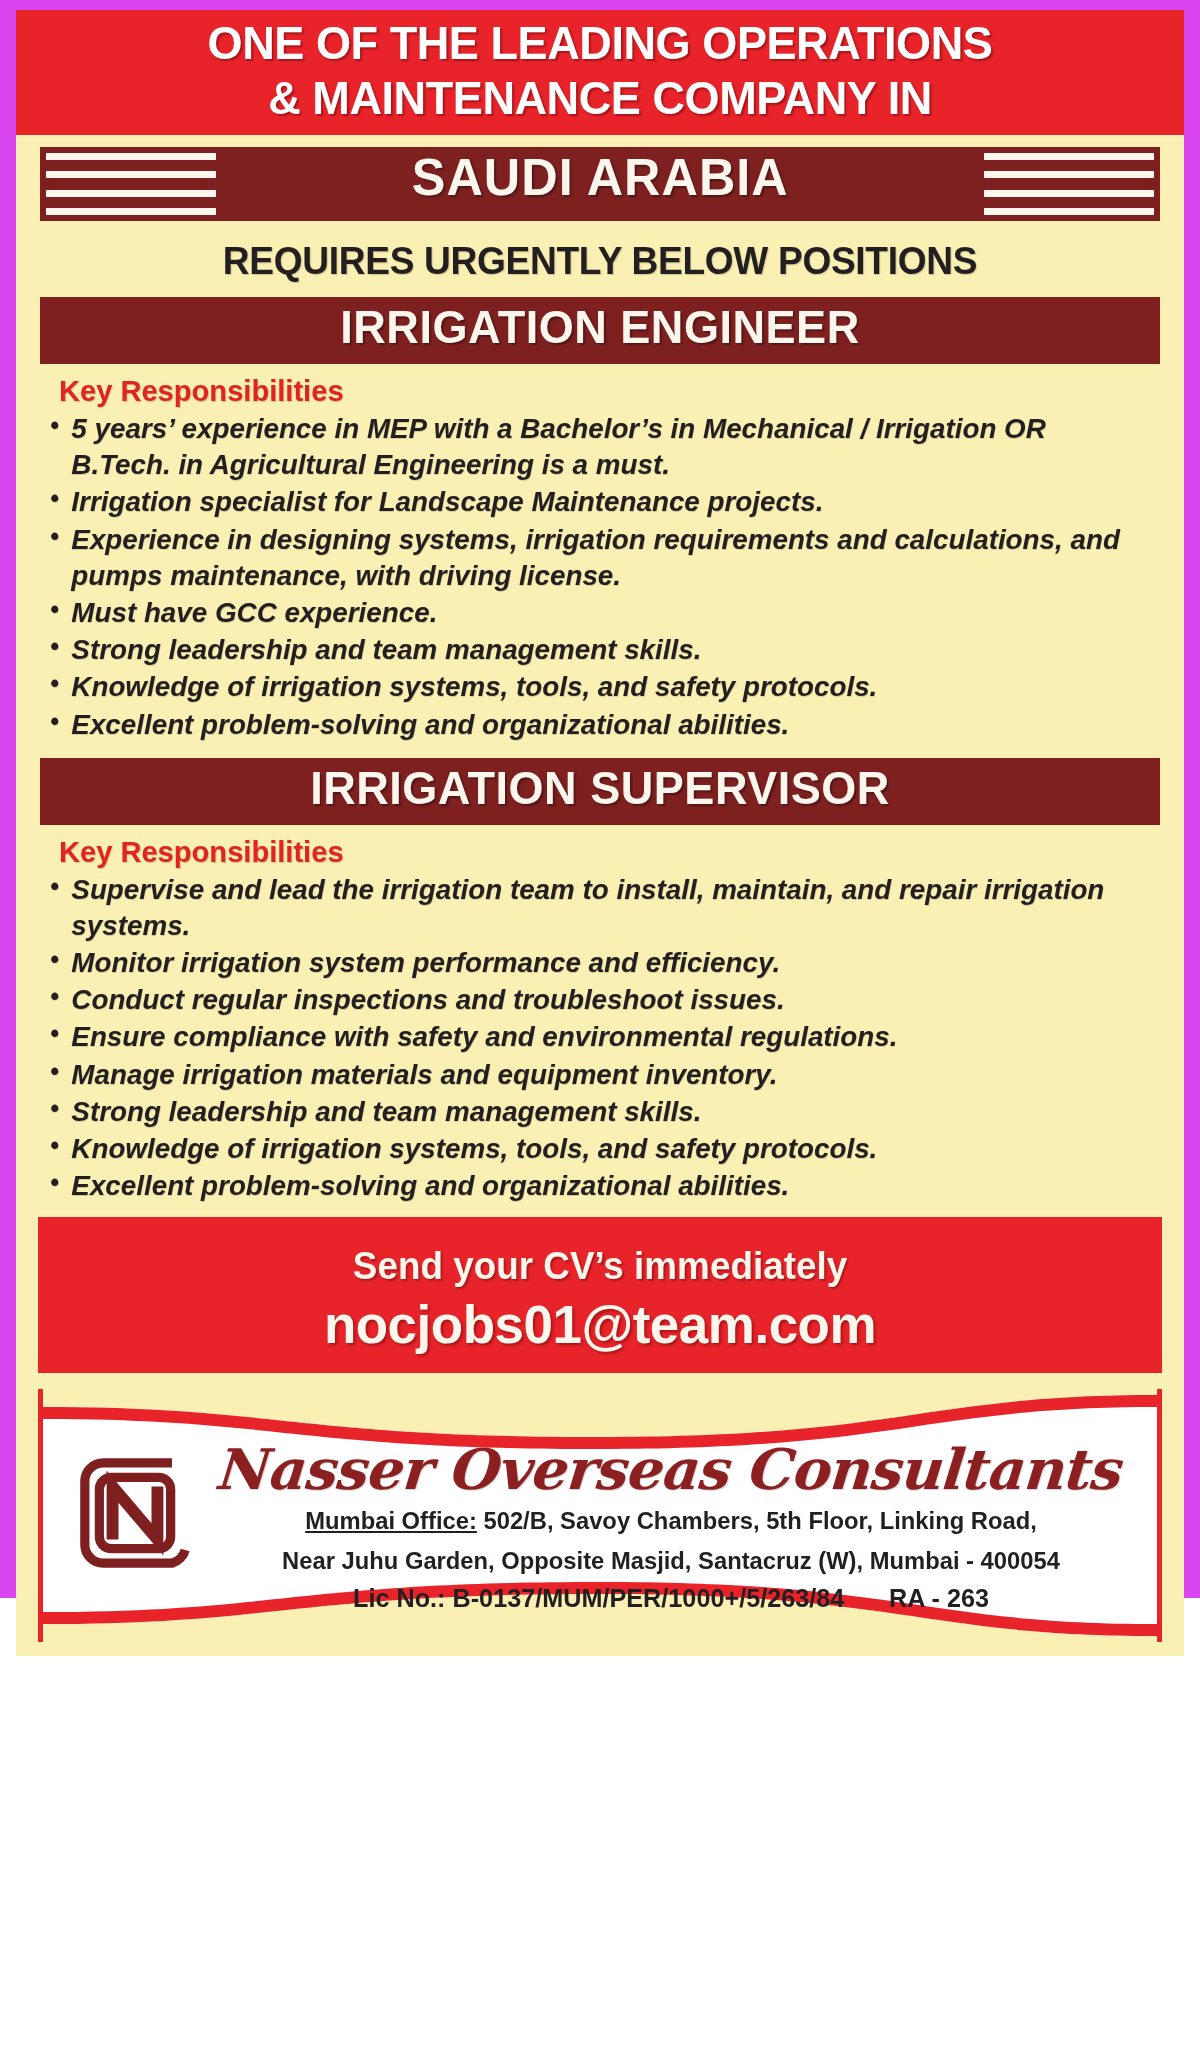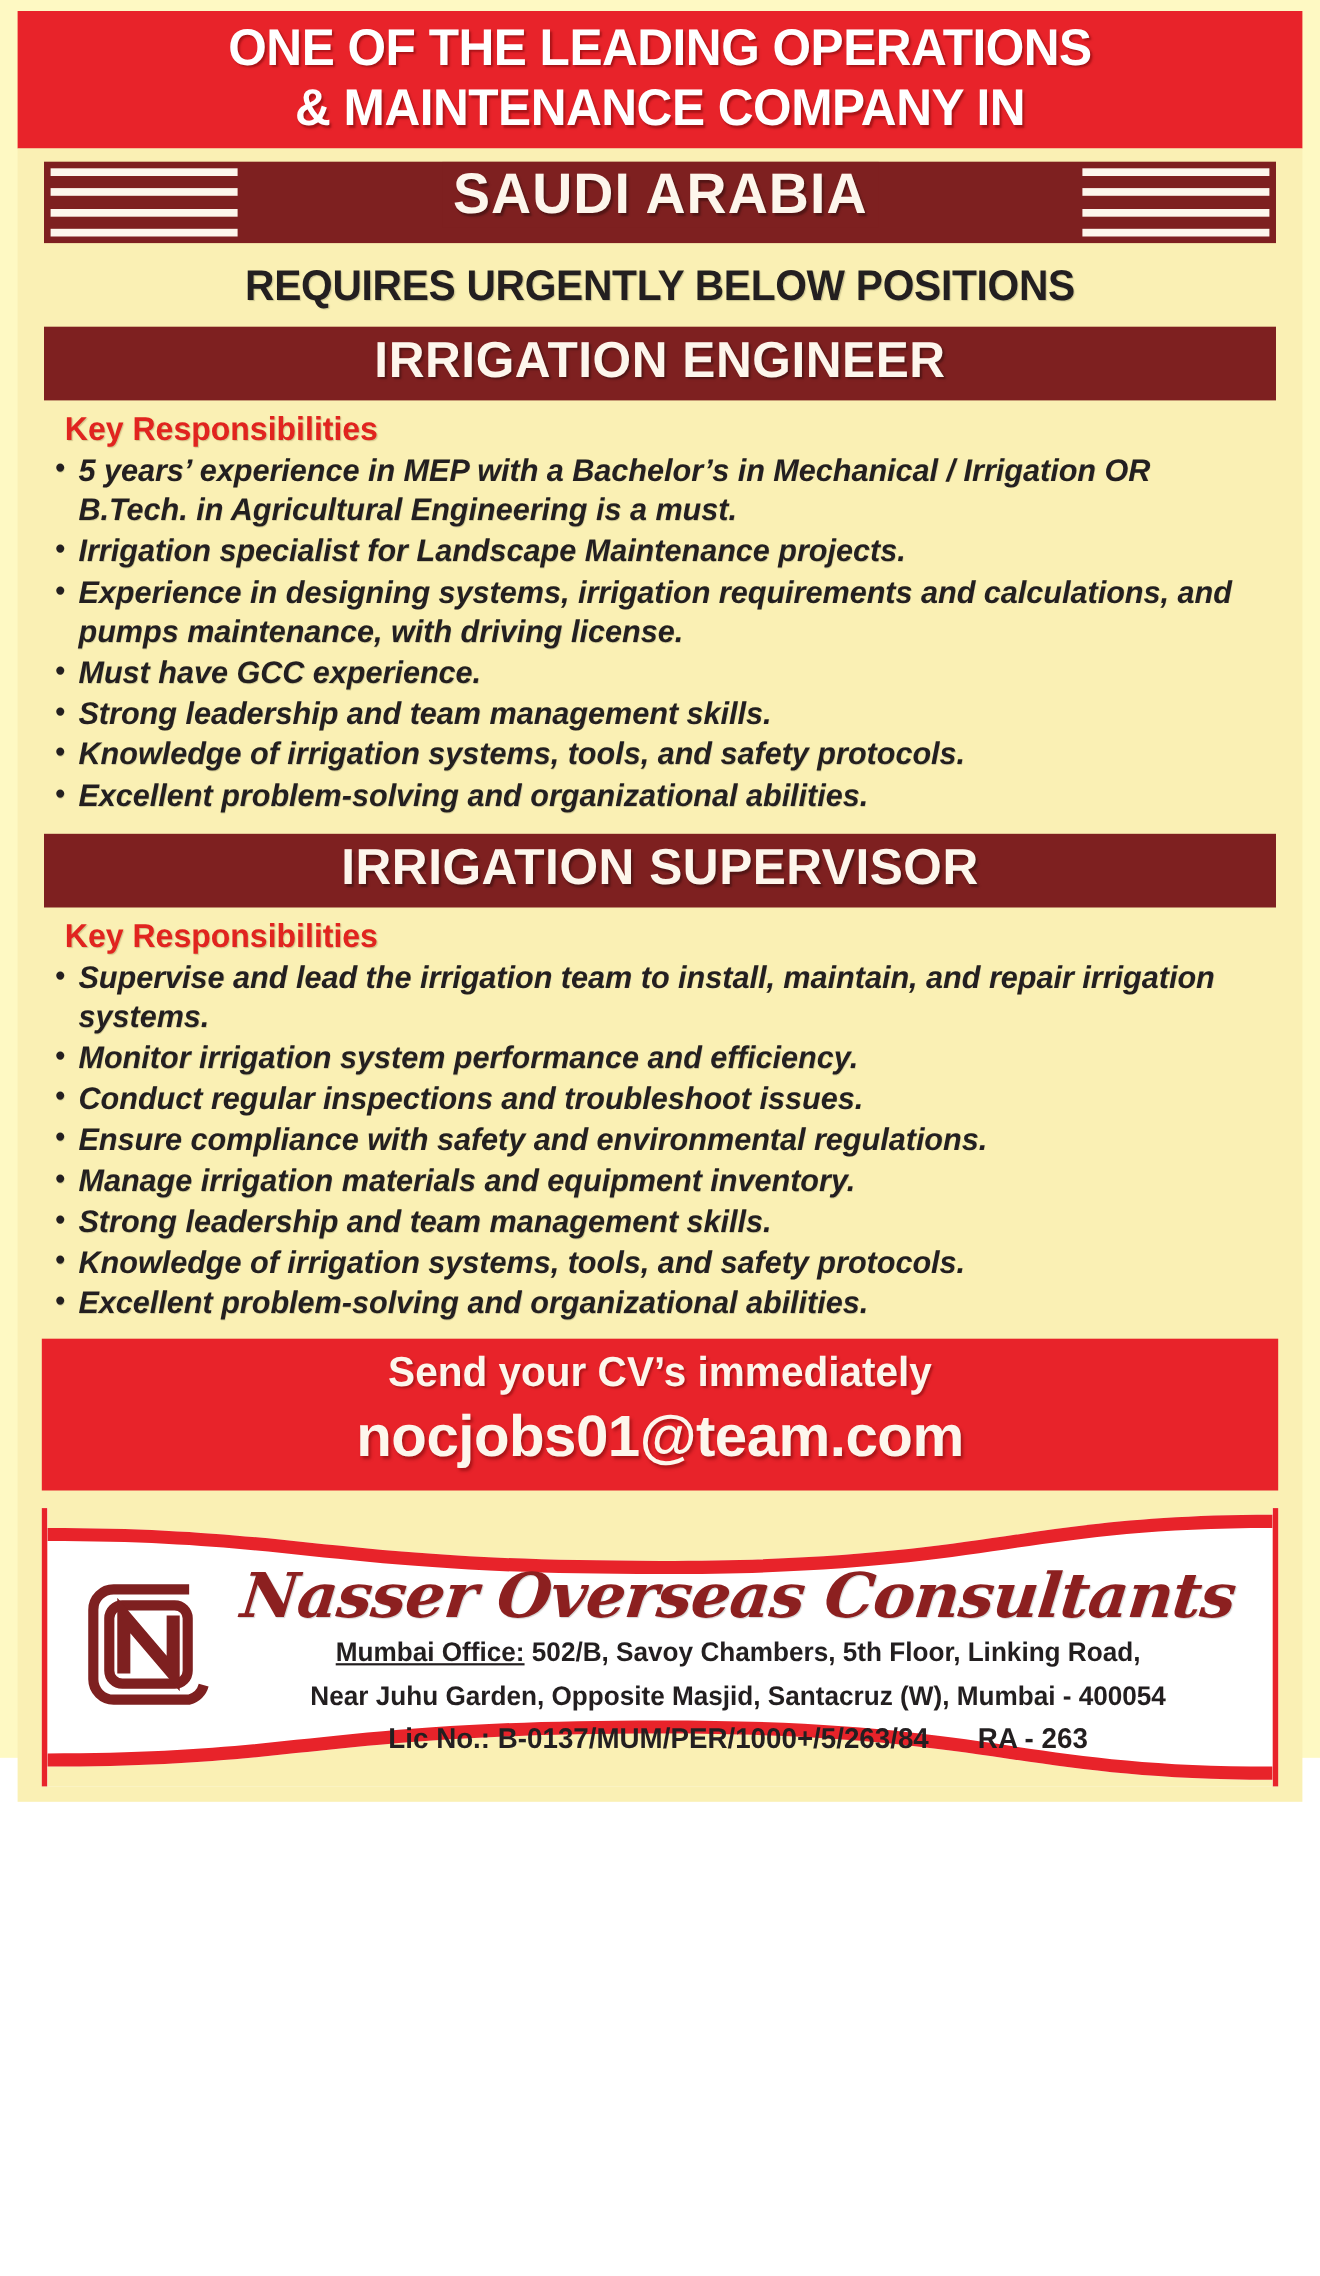--- a/index.html
+++ b/index.html
@@ -7,21 +7,21 @@
   body {
     width:1200px; height:2069px;
     font-family:"Liberation Sans", sans-serif;
     overflow:hidden;
   }
 
   
   .ad {
     position:relative;
     width:1200px; height:1598px;
-    background:#fef9c3;
+    background:#d946ef;
     padding:10px 16px 12px 16px;
   }
 
   
   .headline {
     background:#E8232A;
     text-align:center;
     padding:6px 0 10px 0;
   }
   .headline-line {
@@ -125,21 +125,21 @@
   ul.bullets li::before {
     content:"\2022";
     position:absolute; left:4px; top:-1px;
     font-size:26px;
   }
 
   
   .cv-band {
     background:#E8232A;
     margin:14px 10px 0 10px;
-    padding:10px 0 18px 0;
+    padding:28px 0 18px 0;
     text-align:center;
   }
   .cv-line {
     color:#FDF6EC;
     font-size:38px;
     font-weight:bold;
     transform:scaleX(0.97);
     text-shadow:2px 2px 2px rgba(90,0,0,0.4);
     white-space:nowrap;
   }

